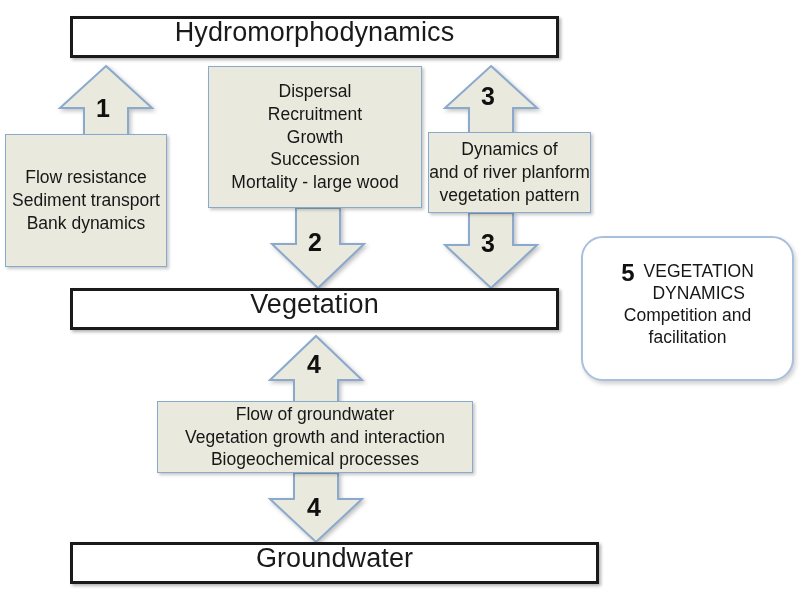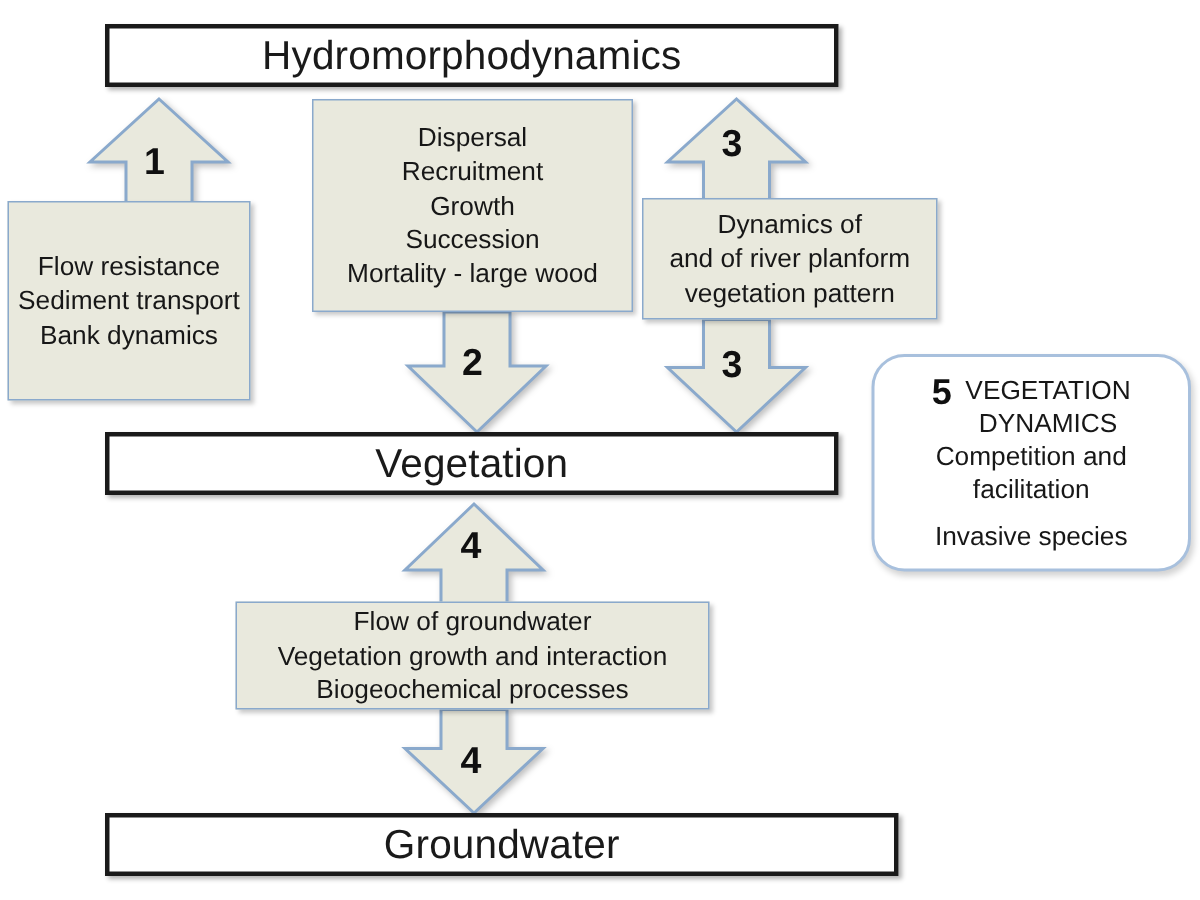--- a/index.html
+++ b/index.html
@@ -20,21 +20,20 @@
     overflow: hidden;
   }
 
   
   .entity-box {
     position: absolute;
     background: #ffffff;
     border: 3px solid #1a1a1a;
     box-sizing: border-box;
     display: flex;
-    align-items: center;
     justify-content: center;
     box-shadow: 2px 2px 3px rgba(0,0,0,0.30);
     z-index: 30;
   }
   .entity-label {
     font-size: 27px;
     color: #1a1a1a;
     letter-spacing: 0.1px;
     line-height: 1;
     white-space: nowrap;
@@ -165,21 +164,21 @@
   </div>
   <div class="arrow-num" style="left:308px; top:230px;">2</div>
 
   <div class="arrow-wrap" style="left:443px; top:64px; width:96px; height:76px;">
     <svg width="96" height="76" viewBox="0 0 96 76">
       <polygon class="arrow-poly" points="48,2 94,44 70,44 70,74 26,74 26,44 2,44"></polygon>
     </svg>
   </div>
   <div class="arrow-num" style="left:481px; top:84px;">3</div>
 
-  <div class="proc-box" style="left:428px; top:132px; width:197px; height:81px;">
+  <div class="proc-box" style="left:428px; top:132px; width:163px; height:81px;">
     <div class="line">Dynamics of</div>
     <div class="line">and of river planform</div>
     <div class="line">vegetation pattern</div>
   </div>
 
   <div class="arrow-wrap" style="left:443px; top:211px; width:96px; height:79px;">
     <svg width="96" height="79" viewBox="0 0 96 79">
       <polygon class="arrow-poly" points="26,2 70,2 70,34 94,34 48,77 2,34 26,34"></polygon>
     </svg>
   </div>
@@ -189,21 +188,20 @@
     <div class="rb-head">
       <span class="rb-num">5</span>
       <span class="rb-head-text">
         <span class="rb-line">VEGETATION</span>
         <span class="rb-line">DYNAMICS</span>
       </span>
     </div>
     <div class="rb-line">Competition and</div>
     <div class="rb-line">facilitation</div>
     <div class="rb-gap"></div>
-    <div class="rb-line">Invasive species</div>
   </div>
 
   <div class="entity-box" style="left:70px; top:288px; width:489px; height:42px;">
     <span class="entity-label">Vegetation</span>
   </div>
 
   <div class="arrow-wrap" style="left:268px; top:334px; width:96px; height:72px;">
     <svg width="96" height="72" viewBox="0 0 96 72">
       <polygon class="arrow-poly" points="48,2 94,46 70,46 70,70 26,70 26,46 2,46"></polygon>
     </svg>

